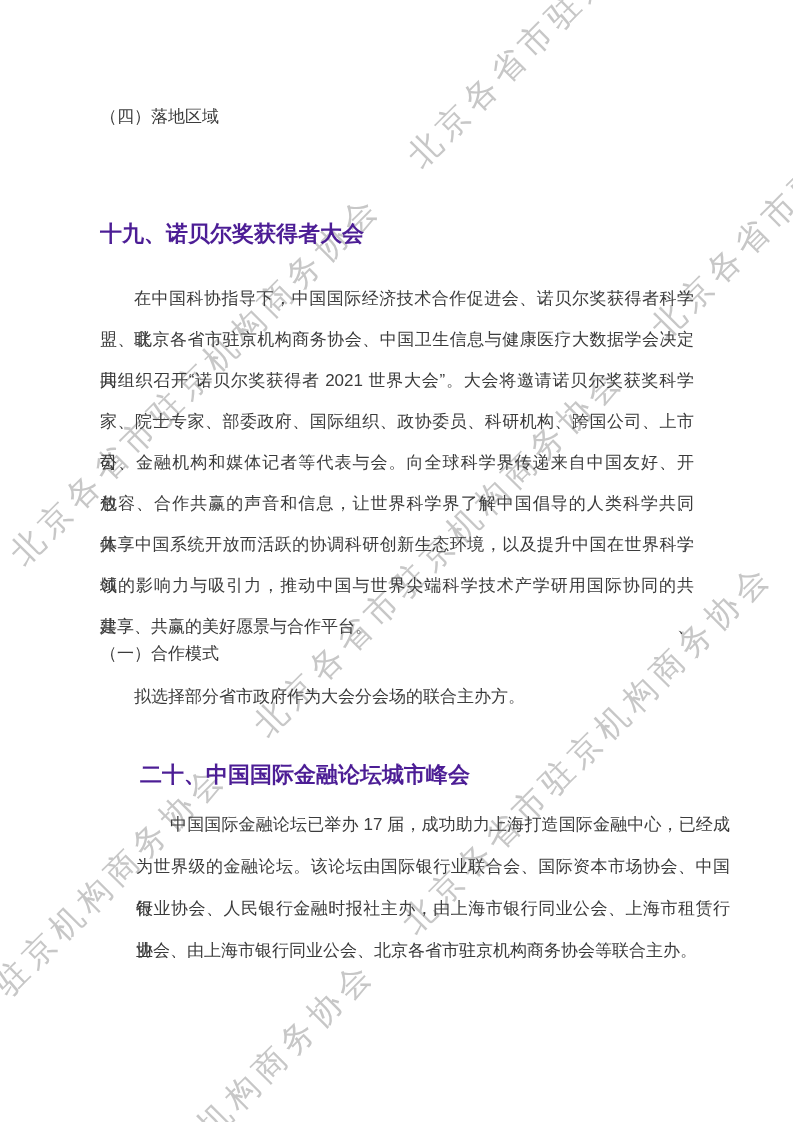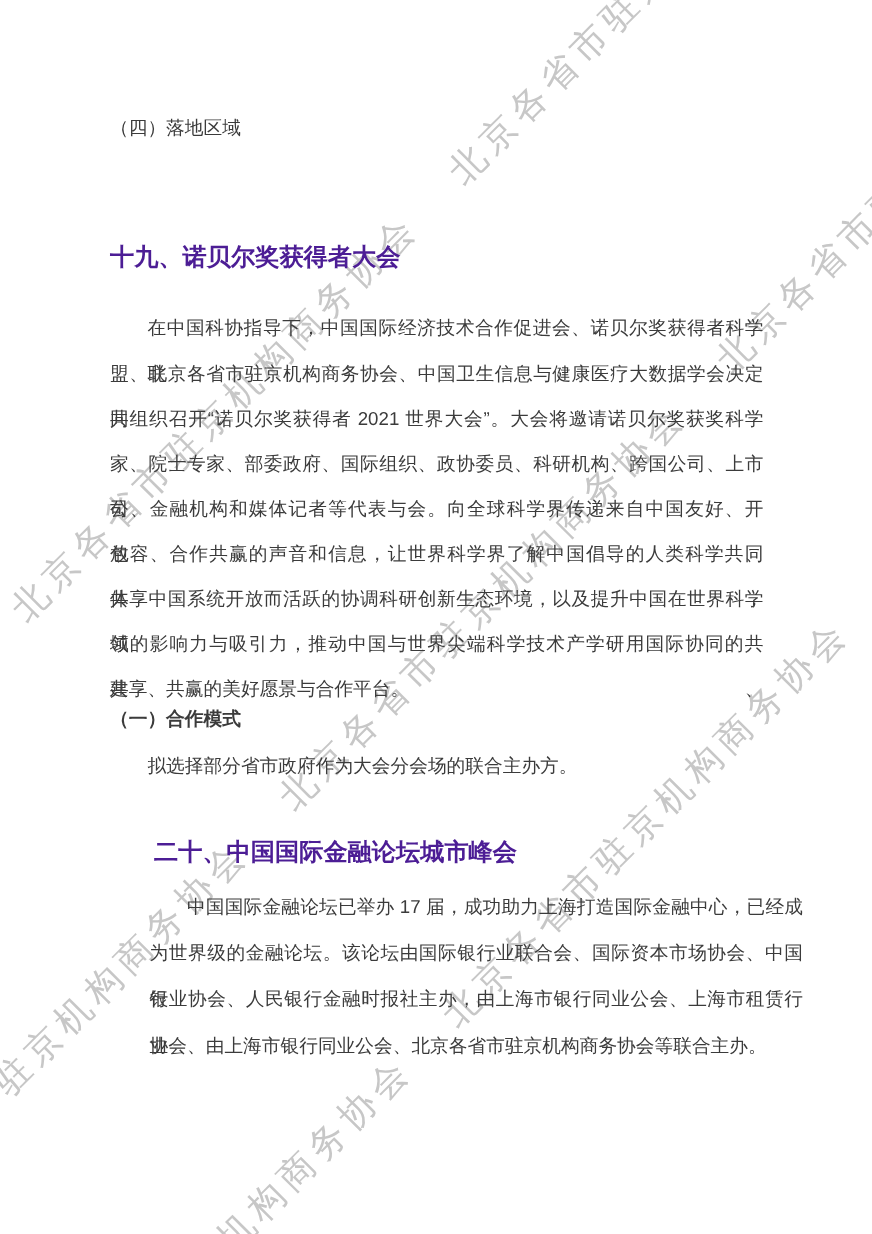--- a/index.html
+++ b/index.html
@@ -117,21 +117,21 @@
       <div class="tline just">盟、北京各省市驻京机构商务协会、中国卫生信息与健康医疗大数据学会决定共</div>
       <div class="tline just">同组织召开“诺贝尔奖获得者 2021 世界大会”。大会将邀请诺贝尔奖获奖科学</div>
       <div class="tline just">家、院士专家、部委政府、国际组织、政协委员、科研机构、跨国公司、上市公</div>
       <div class="tline just">司、金融机构和媒体记者等代表与会。向全球科学界传递来自中国友好、开放、</div>
       <div class="tline just">包容、合作共赢的声音和信息，让世界科学界了解中国倡导的人类科学共同体，</div>
       <div class="tline just">共享中国系统开放而活跃的协调科研创新生态环境，以及提升中国在世界科学领</div>
       <div class="tline just">域的影响力与吸引力，推动中国与世界尖端科学技术产学研用国际协同的共建、</div>
       <div class="tline">共享、共赢的美好愿景与合作平台。</div>
     </div>
 
-    <div class="sub-heading" style="top:633px;font-weight:bold;">（一）合作模式</div>
+    <div class="sub-heading" style="top:633px;">（一）合作模式</div>
 
     <div class="block" style="top:676px;">
       <div class="tline first">拟选择部分省市政府作为大会分会场的联合主办方。</div>
     </div>
 
     <div class="sec-heading" style="top:757px;margin-left:40px;">二十、中国国际金融论坛城市峰会</div>
 
     <div class="block sec20" style="top:804px;margin-left:36px;">
       <div class="tline just first">中国国际金融论坛已举办 17 届，成功助力上海打造国际金融中心，已经成</div>
       <div class="tline just">为世界级的金融论坛。该论坛由国际银行业联合会、国际资本市场协会、中国银</div>

